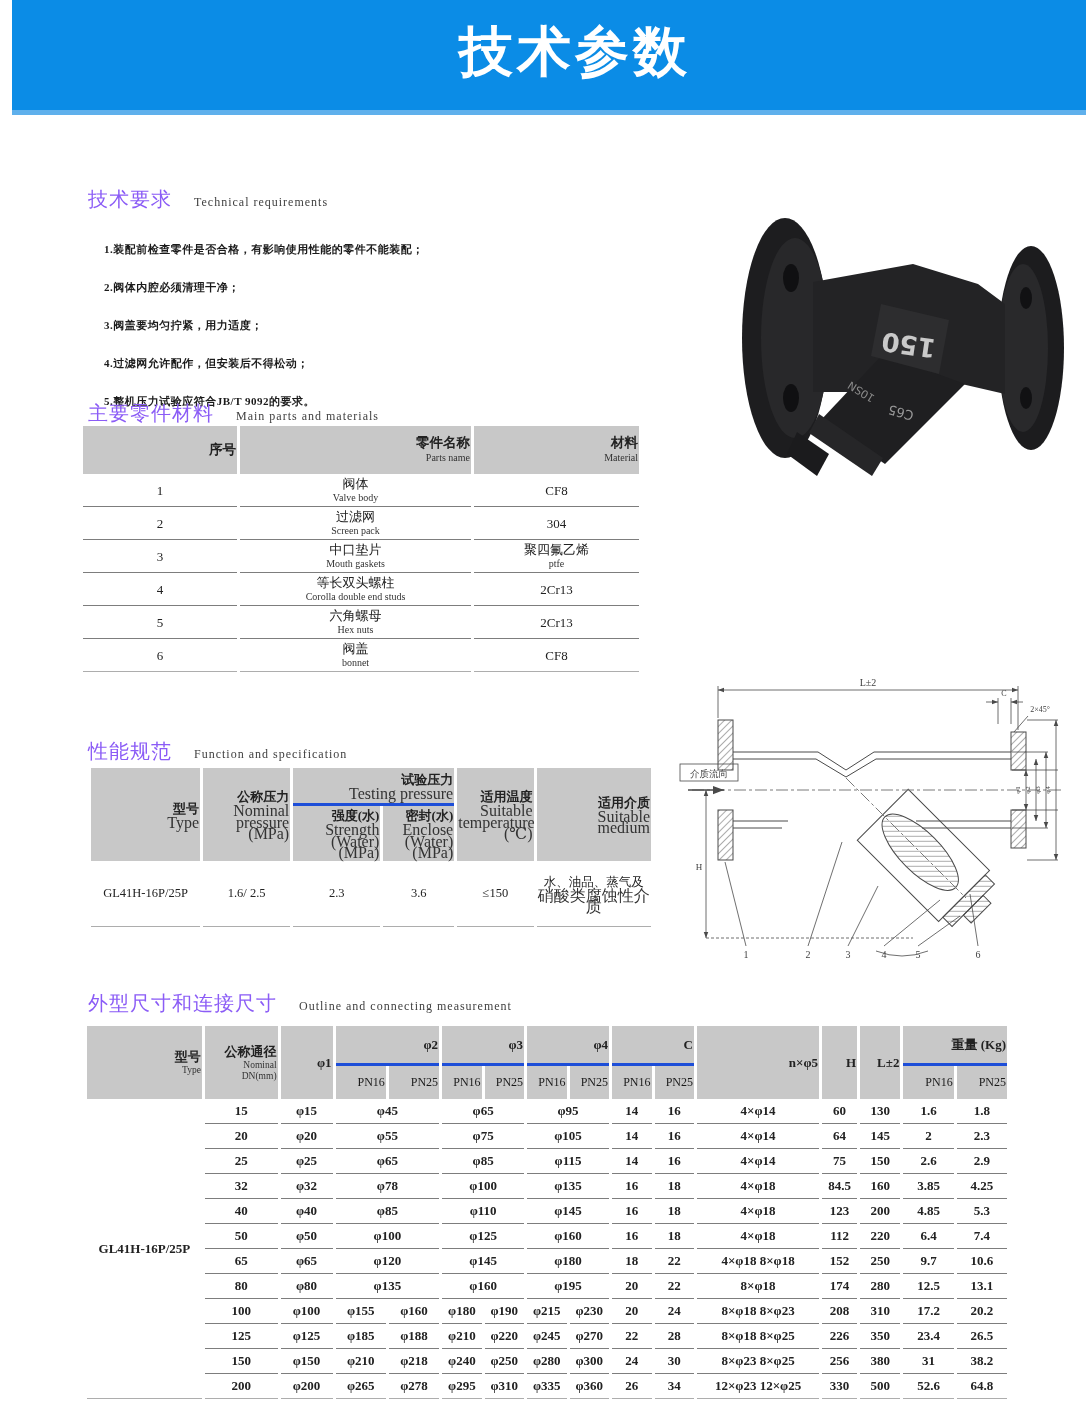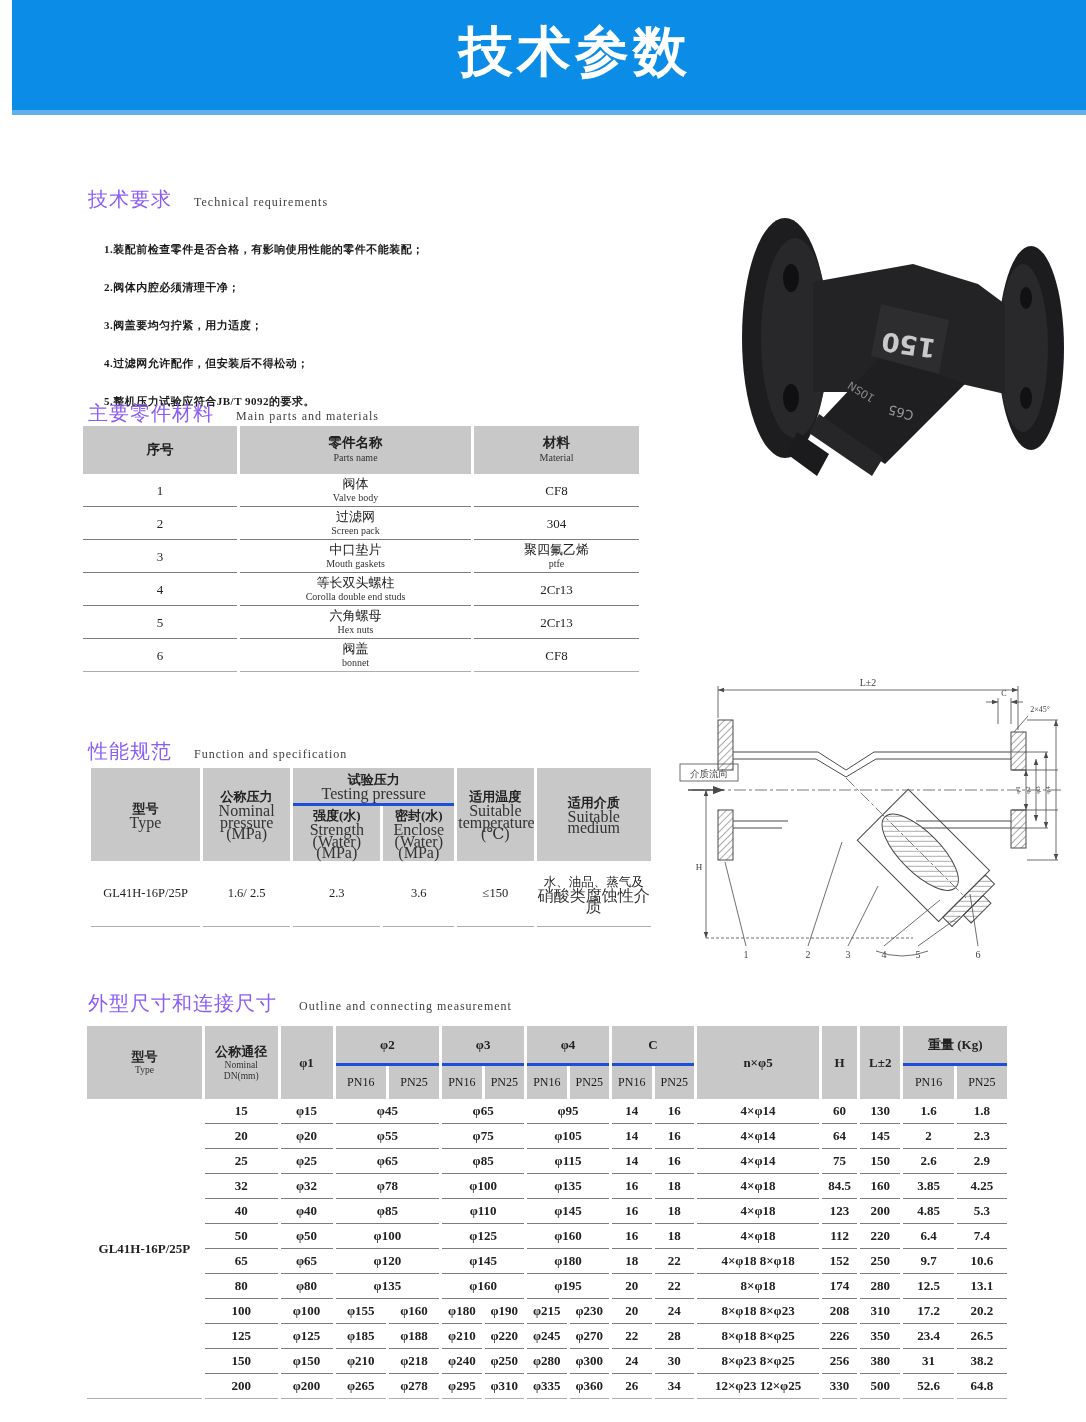--- a/index.html
+++ b/index.html
@@ -22,21 +22,21 @@
   .sec-title{position:absolute;white-space:nowrap;}
   .sec-title .cnt{font-size:20px;color:#8b5cf6;letter-spacing:1px;}
   .sec-title .ent{font-size:12px;color:#404040;margin-left:22px;letter-spacing:1px;}
 
   
   .req-list{position:absolute;left:104px;top:230px;}
   .req-item{font-size:11px;font-weight:bold;color:#1b1b1b;line-height:38px;letter-spacing:0.5px;}
 
   
   table{border-collapse:separate;border-spacing:3px 0;table-layout:fixed;}
-  th{background:var(--th-gray,#c8c8c8);font-weight:normal;vertical-align:middle;text-align:center;padding:2px 1px;}
+  th{background:var(--th-gray,#c8c8c8);font-weight:normal;vertical-align:middle;text-align:right;padding:2px 1px;}
   td{text-align:center;vertical-align:middle;padding:1px;border-bottom:1px solid #7d7d7d;}
   .cn{font-size:13px;font-weight:bold;color:#222;line-height:16px;}
   .en{font-size:10.5px;color:#333;line-height:12px;}
   .group{border-bottom:3px solid #1d4ed8;}
   tbody tr:last-child td{border-bottom-color:#adadad;}
 
   
   #parts-table{position:absolute;left:80px;top:426px;width:562px;}
   #parts-table thead tr{height:48px;}
   #parts-table tbody tr{height:33px;}

